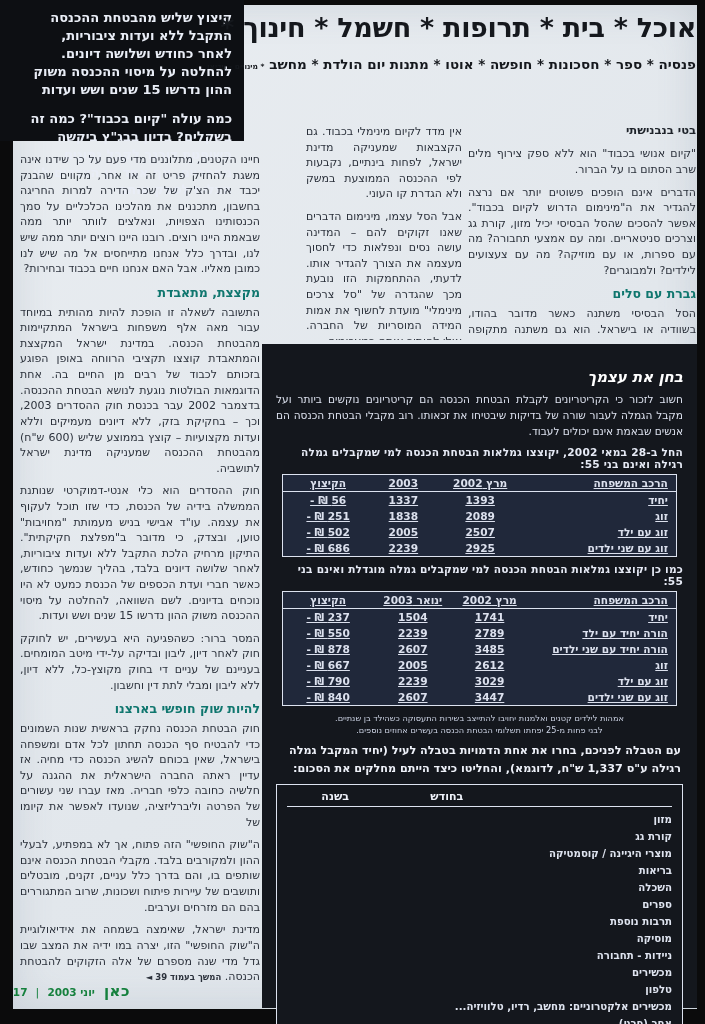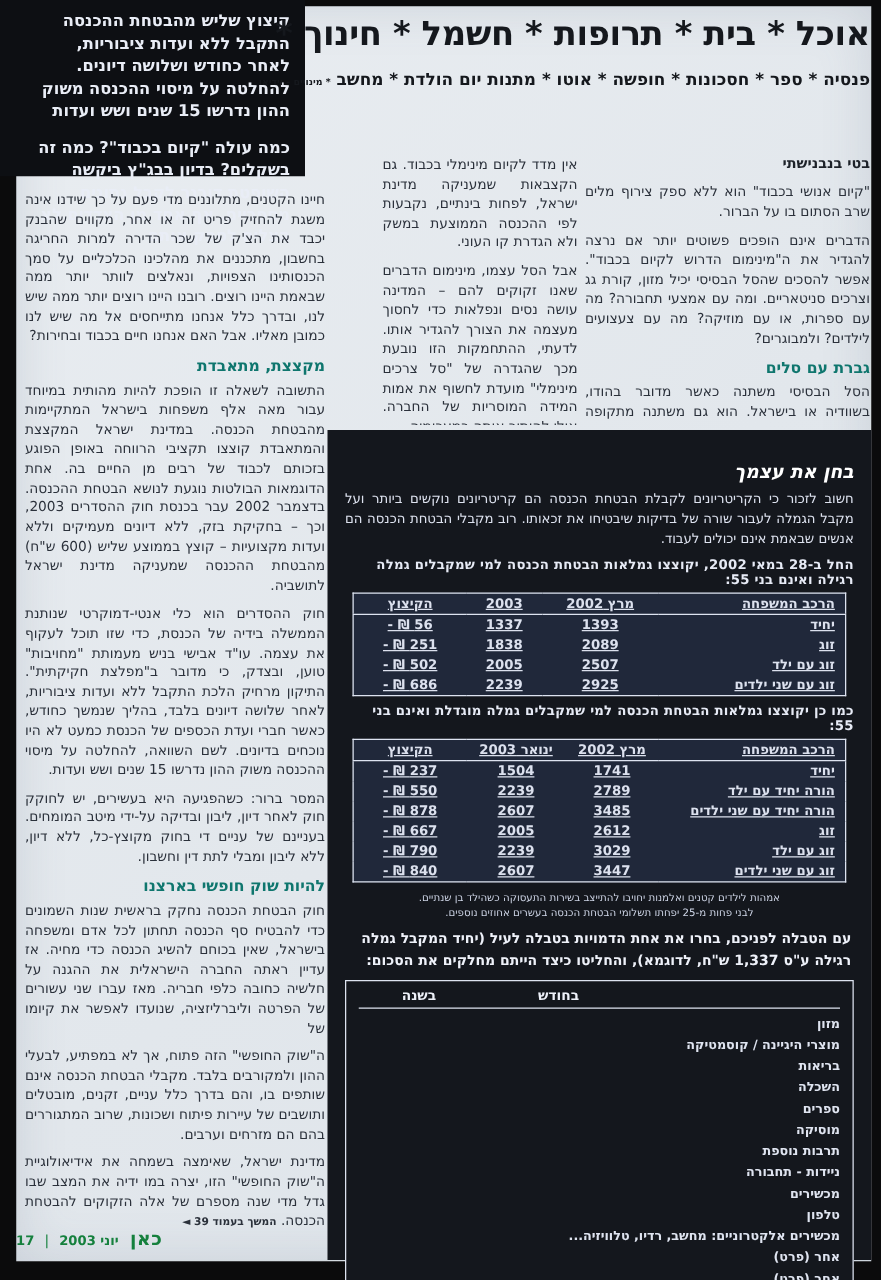--- a/index.html
+++ b/index.html
@@ -225,26 +225,27 @@
     <p class="instruction">עם הטבלה לפניכם, בחרו את אחת הדמויות בטבלה לעיל (יחיד המקבל גמלה רגילה ע"ס 1,337 ש"ח, לדוגמא), והחליטו כיצד הייתם מחלקים את הסכום:</p>
 
     <div class="form-box">
       <div class="form-head">
         <span class="fh-spacer"></span>
         <span class="fh-month">בחודש</span>
         <span class="fh-year">בשנה</span>
       </div>
       <div class="form-rows">
           <div class="form-row-label">מזון</div>
+          <div class="form-row-label">קורת גג</div>
           <div class="form-row-label">מוצרי היגיינה / קוסמטיקה</div>
           <div class="form-row-label">בריאות</div>
           <div class="form-row-label">השכלה</div>
           <div class="form-row-label">ספרים</div>
+          <div class="form-row-label">תרבות נוספת</div>
           <div class="form-row-label">מוסיקה</div>
-          <div class="form-row-label">תרבות נוספת</div>
           <div class="form-row-label">ניידות - תחבורה</div>
           <div class="form-row-label">מכשירים</div>
           <div class="form-row-label">טלפון</div>
           <div class="form-row-label">מכשירים אלקטרוניים: מחשב, רדיו, טלוויזיה...</div>
           <div class="form-row-label">אחר (פרט)</div>
           <div class="form-row-label">אחר (פרט)</div>
         </div>
     </div>
   </section>
 

